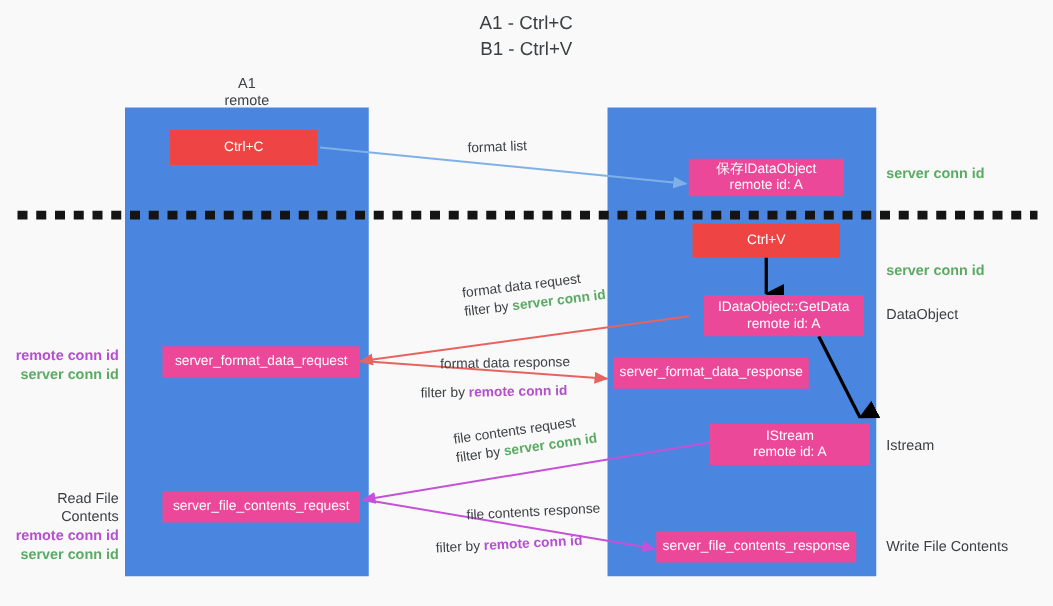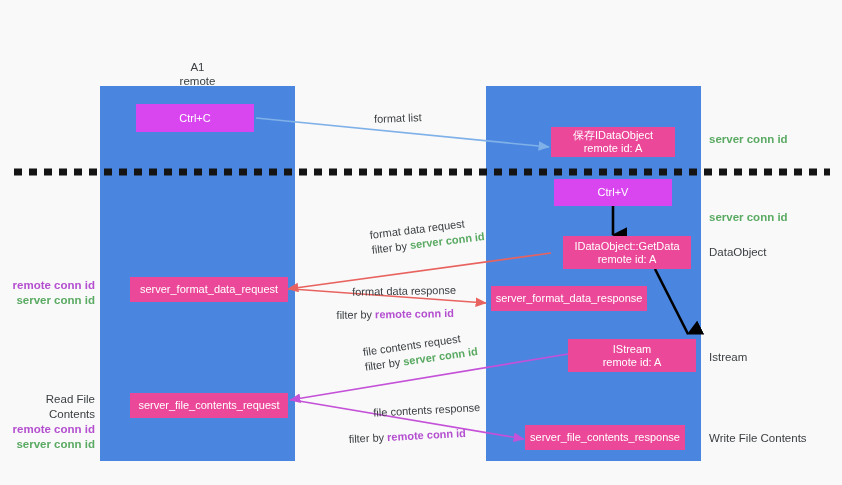--- a/index.html
+++ b/index.html
@@ -31,21 +31,21 @@
   .box{
     position:absolute;
     display:flex;align-items:center;justify-content:center;
     flex-direction:column;
     text-align:center;
     color:#ffffff;
     font-size:11px;
     line-height:13px;
     box-sizing:border-box;
   }
-  .box.green{background:#d946ef;align-items:center;}
+  .box.green{background:#ef4444;align-items:center;}
   .box.orange{background:#ec4899;}
 
   
   .ann{position:absolute;font-size:11.5px;line-height:14px;}
   .ann.green{color:#5aaa63;font-weight:bold;}
   .ann.dark{color:#3c4043;}
 
   
   .lann{position:absolute;font-size:11.5px;line-height:15px;text-align:right;}
   .lann .purple{color:#b44fd0;font-weight:bold;display:block;}
@@ -57,20 +57,24 @@
   .midlab .g{color:#5aaa63;font-weight:bold;}
   .midlab .p{color:#b44fd0;font-weight:bold;}
 
   svg.overlay{position:absolute;left:0;top:0;width:842px;height:485px;pointer-events:none;}
 </style>
 </head>
 <body>
 
 <div id="stage">
 
+  <div class="title">
+    <div>A1 - Ctrl+C</div>
+    <div>B1 - Ctrl+V</div>
+  </div>
 
   <div class="colhead" style="left:100px;top:60px;width:195px;">
     <div>A1</div>
     <div>remote</div>
   </div>
   <div class="colhead" style="left:486px;top:60px;width:215px;">
   </div>
 
   <div class="lane" style="left:100px;top:86px;width:195px;height:375px;"></div>
   <div class="lane" style="left:486px;top:86px;width:215px;height:375px;"></div>

